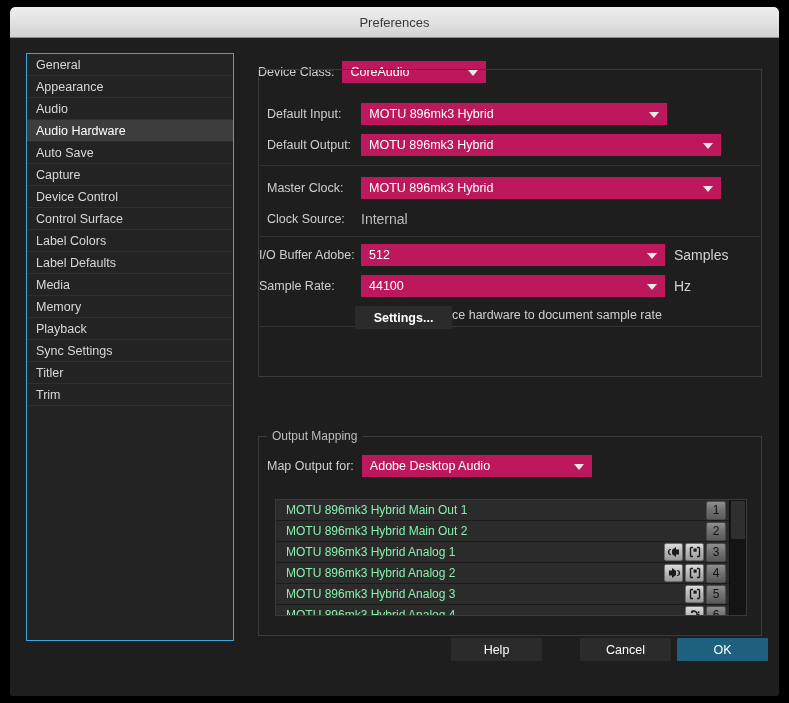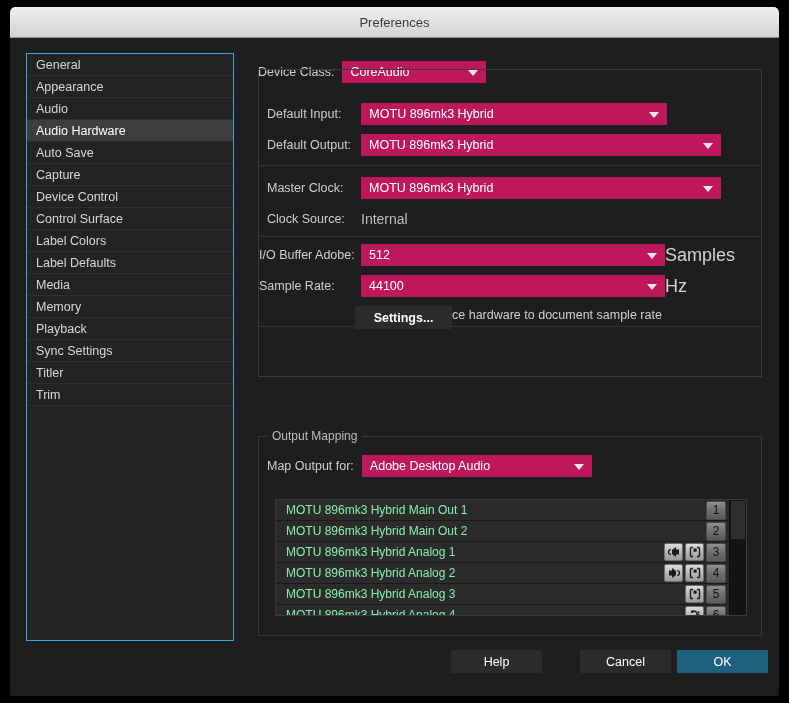--- a/index.html
+++ b/index.html
@@ -127,22 +127,23 @@
     color: #cfcfcf;
     text-align: left;
     white-space: nowrap;
   }
   .value-plain {
     font-size: 14px;
     color: #bdbdbd;
     white-space: nowrap;
   }
   .unit {
-    font-size: 18px;
+    font-size: 14px;
     color: #d2d2d2;
+    margin-left: 9px;
     white-space: nowrap;
   }
 
   
   .dd {
     position: relative;
     background: #be185d;
     height: 22px;
     display: flex;
     align-items: center;
@@ -293,21 +294,21 @@
     height: 38px;
     background: #2f2f2f;
     border-radius: 1px;
   }
 
   
   #footer {
     position: absolute;
     left: 0;
     right: 0;
-    bottom: 0;
+    bottom: 12px;
     height: 54px;
   }
   #help-button {
     position: absolute;
     left: 441px;
     top: 8px;
     width: 91px;
     height: 23px;
   }
   #cancel-button {

